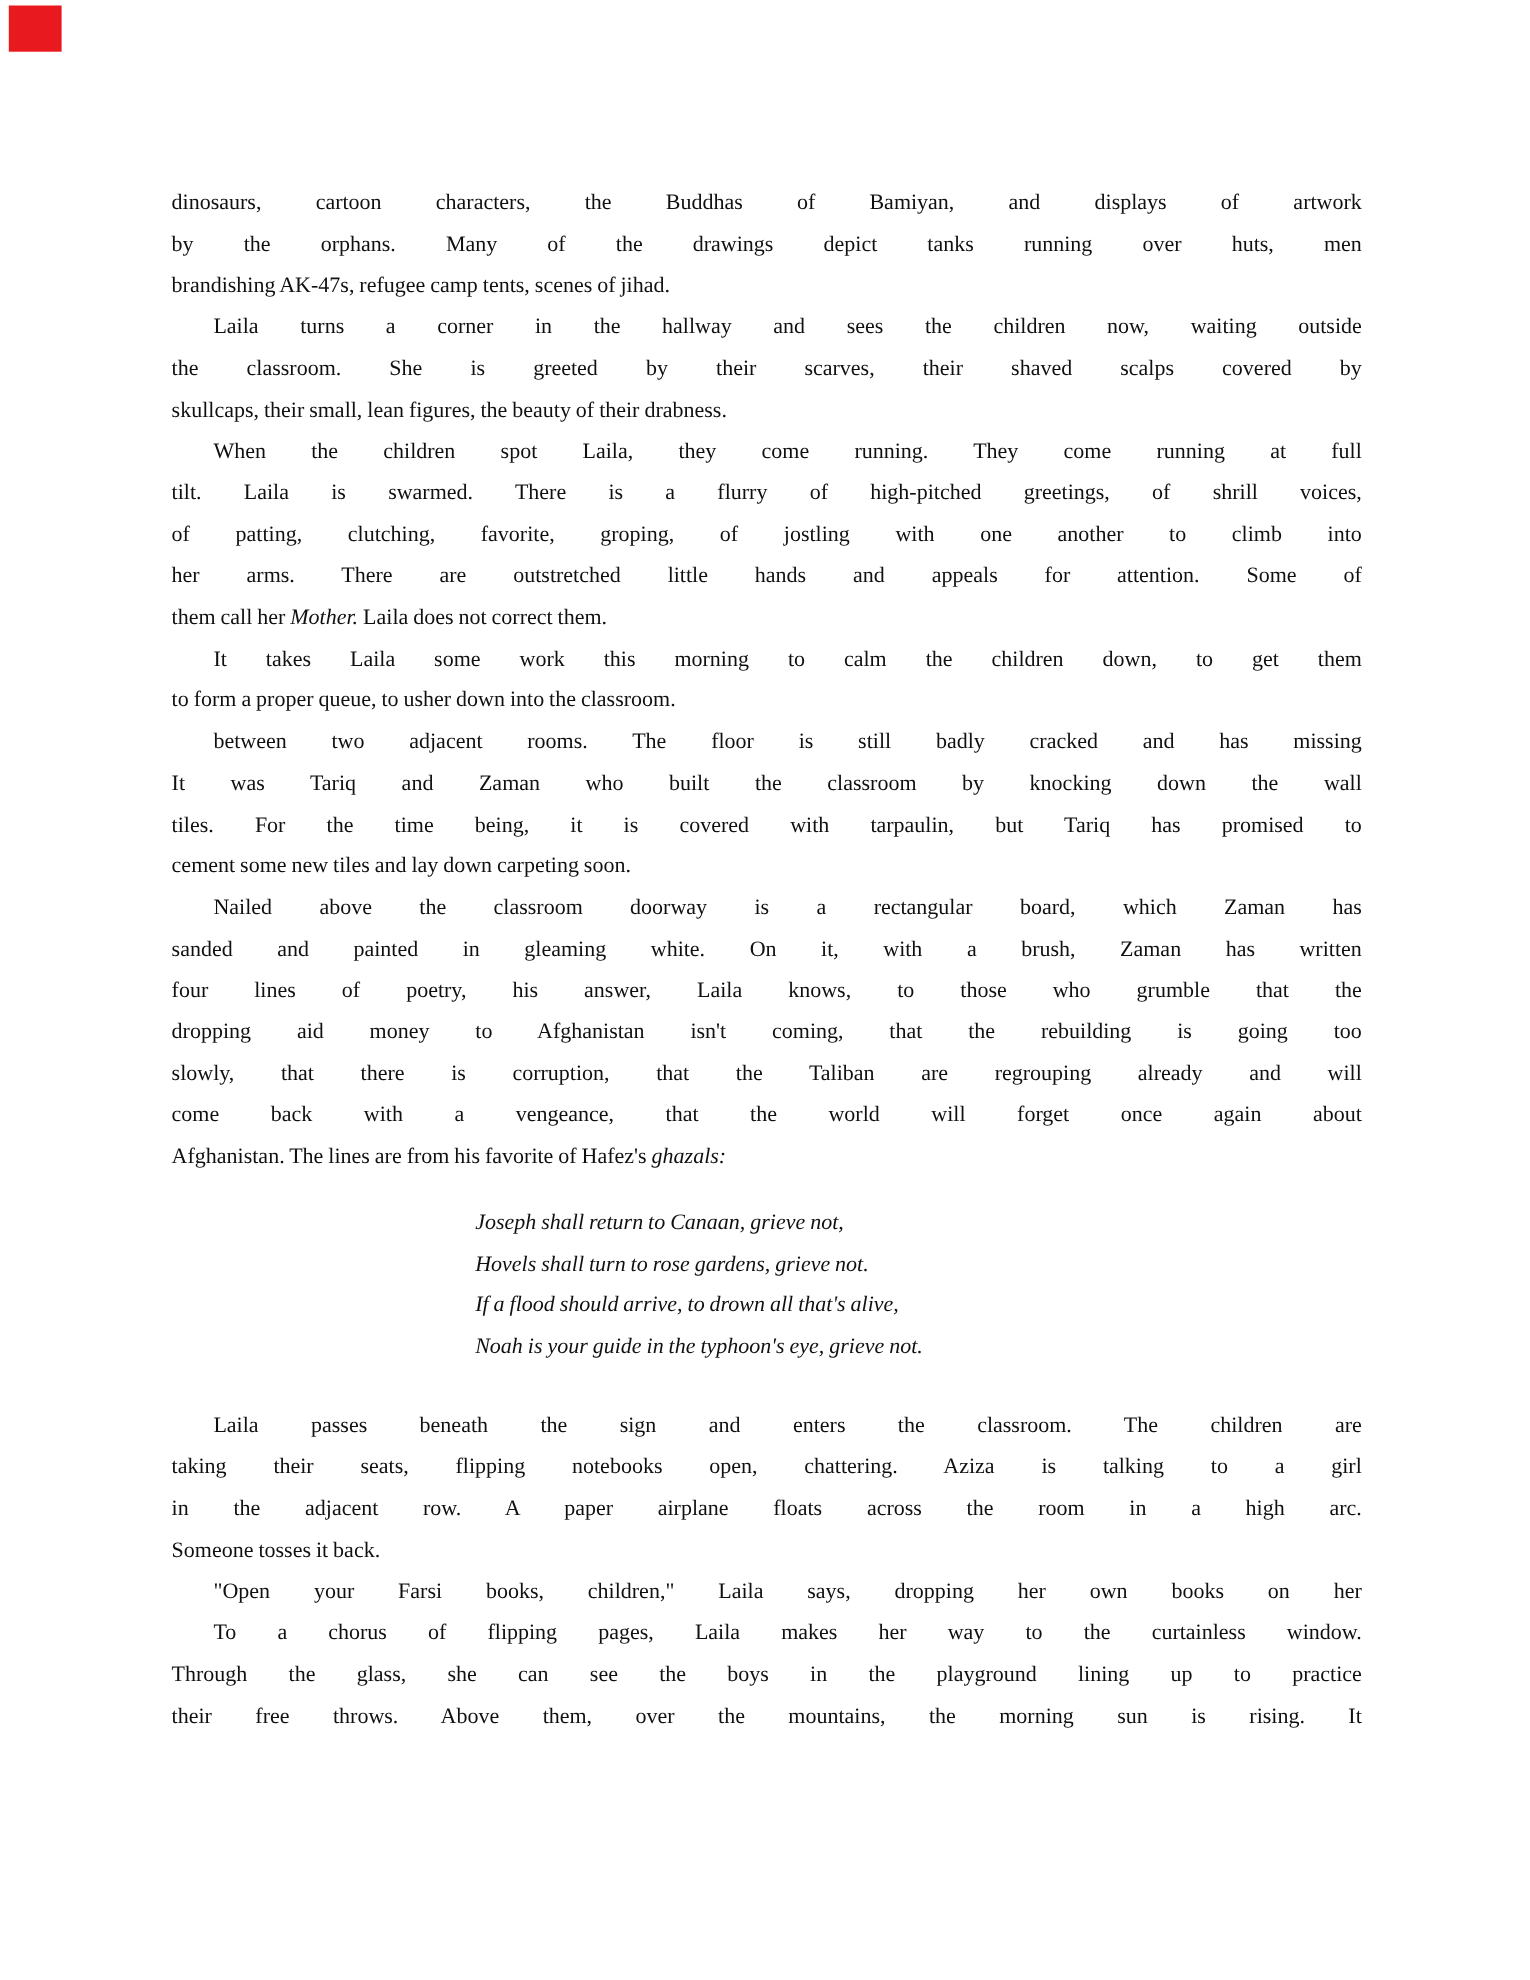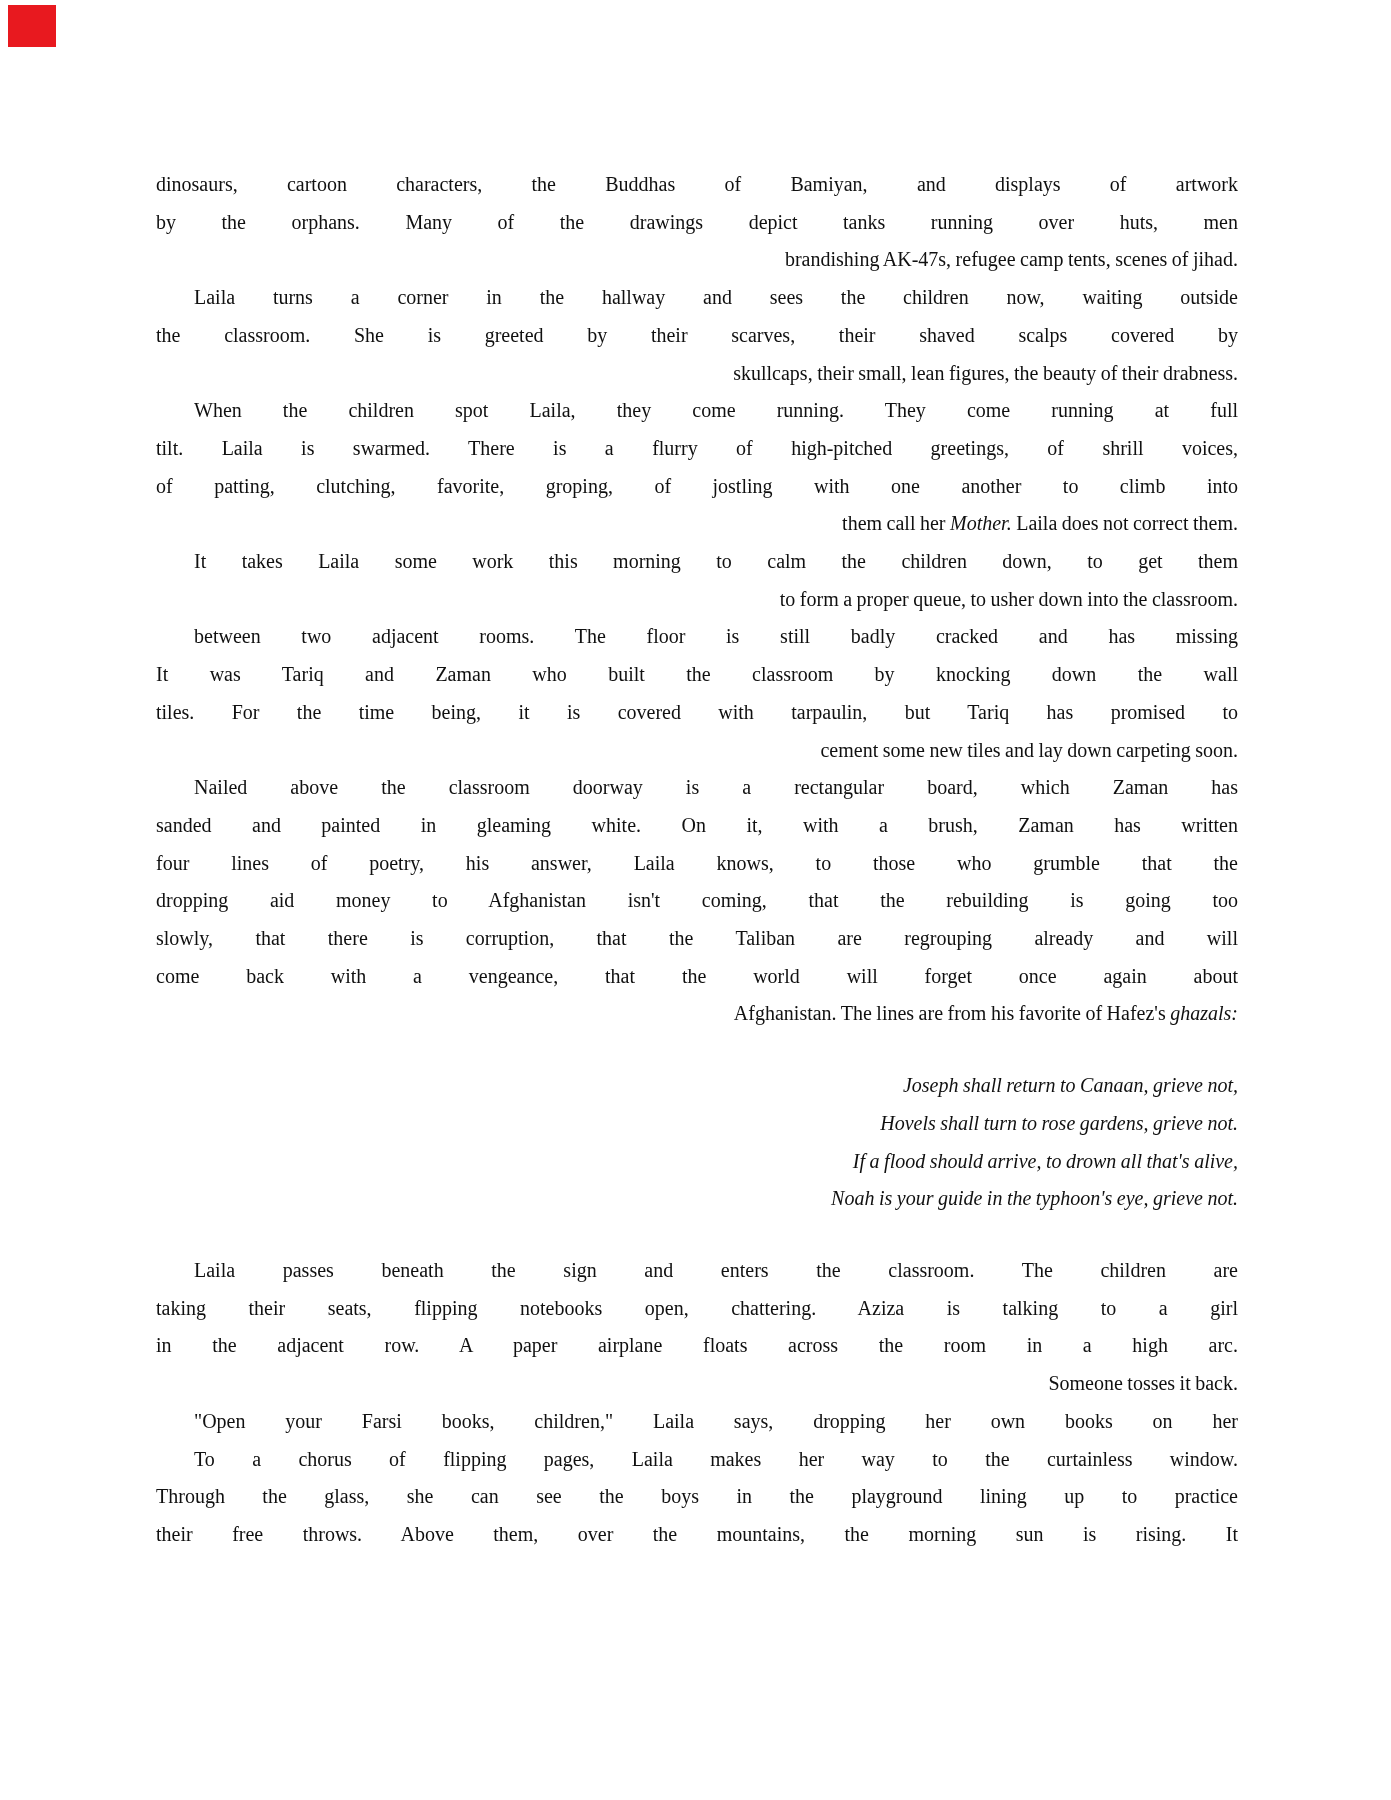--- a/index.html
+++ b/index.html
@@ -21,30 +21,30 @@
   .text-block {
     position: absolute;
     left: 156px;
     top: 166px;
     width: 1082px;
     font-size: 20px;
     line-height: 37.7px;
     word-spacing: -0.5px;
   }
   .para { margin: 0; }
-  .para .line { text-align: right; }
+  .para .line { text-align: left; }
   .para .line.just {
     text-align: justify;
     text-align-last: justify;
   }
   .para.indent .line:first-child { text-indent: 38px; }
   .para.poem {
     font-style: italic;
     padding-left: 276px;
-    margin-top: 34px;
+    margin-top: 22px;
     margin-bottom: 34px;
   }
   i { font-style: italic; }
 </style>
 </head>
 <body>
 
 <div class="corner-marker" style="background: rgb(232, 25, 31);"></div>
 
 <div class="text-block" style="color: rgb(16, 16, 16);">
@@ -55,20 +55,21 @@
     </div>
     <div class="para body indent">
       <div class="line just"><span>Laila turns a corner in the hallway and sees the children now, waiting outside</span></div>
       <div class="line just"><span>the classroom. She is greeted by their scarves, their shaved scalps covered by</span></div>
       <div class="line"><span>skullcaps, their small, lean figures, the beauty of their drabness.</span></div>
     </div>
     <div class="para body indent">
       <div class="line just"><span>When the children spot Laila, they come running. They come running at full</span></div>
       <div class="line just"><span>tilt. Laila is swarmed. There is a flurry of high-pitched greetings, of shrill voices,</span></div>
       <div class="line just"><span>of patting, clutching, favorite, groping, of jostling with one another to climb into</span></div>
+      <div class="line just"><span>her arms. There are outstretched little hands and appeals for attention. Some of</span></div>
       <div class="line"><span>them call her </span><i>Mother.</i><span> Laila does not correct them.</span></div>
     </div>
     <div class="para body indent">
       <div class="line just"><span>It takes Laila some work this morning to calm the children down, to get them</span></div>
       <div class="line"><span>to form a proper queue, to usher down into the classroom.</span></div>
     </div>
     <div class="para body indent">
       <div class="line just"><span>between two adjacent rooms. The floor is still badly cracked and has missing</span></div>
       <div class="line just"><span>It was Tariq and Zaman who built the classroom by knocking down the wall</span></div>
       <div class="line just"><span>tiles. For the time being, it is covered with tarpaulin, but Tariq has promised to</span></div>

